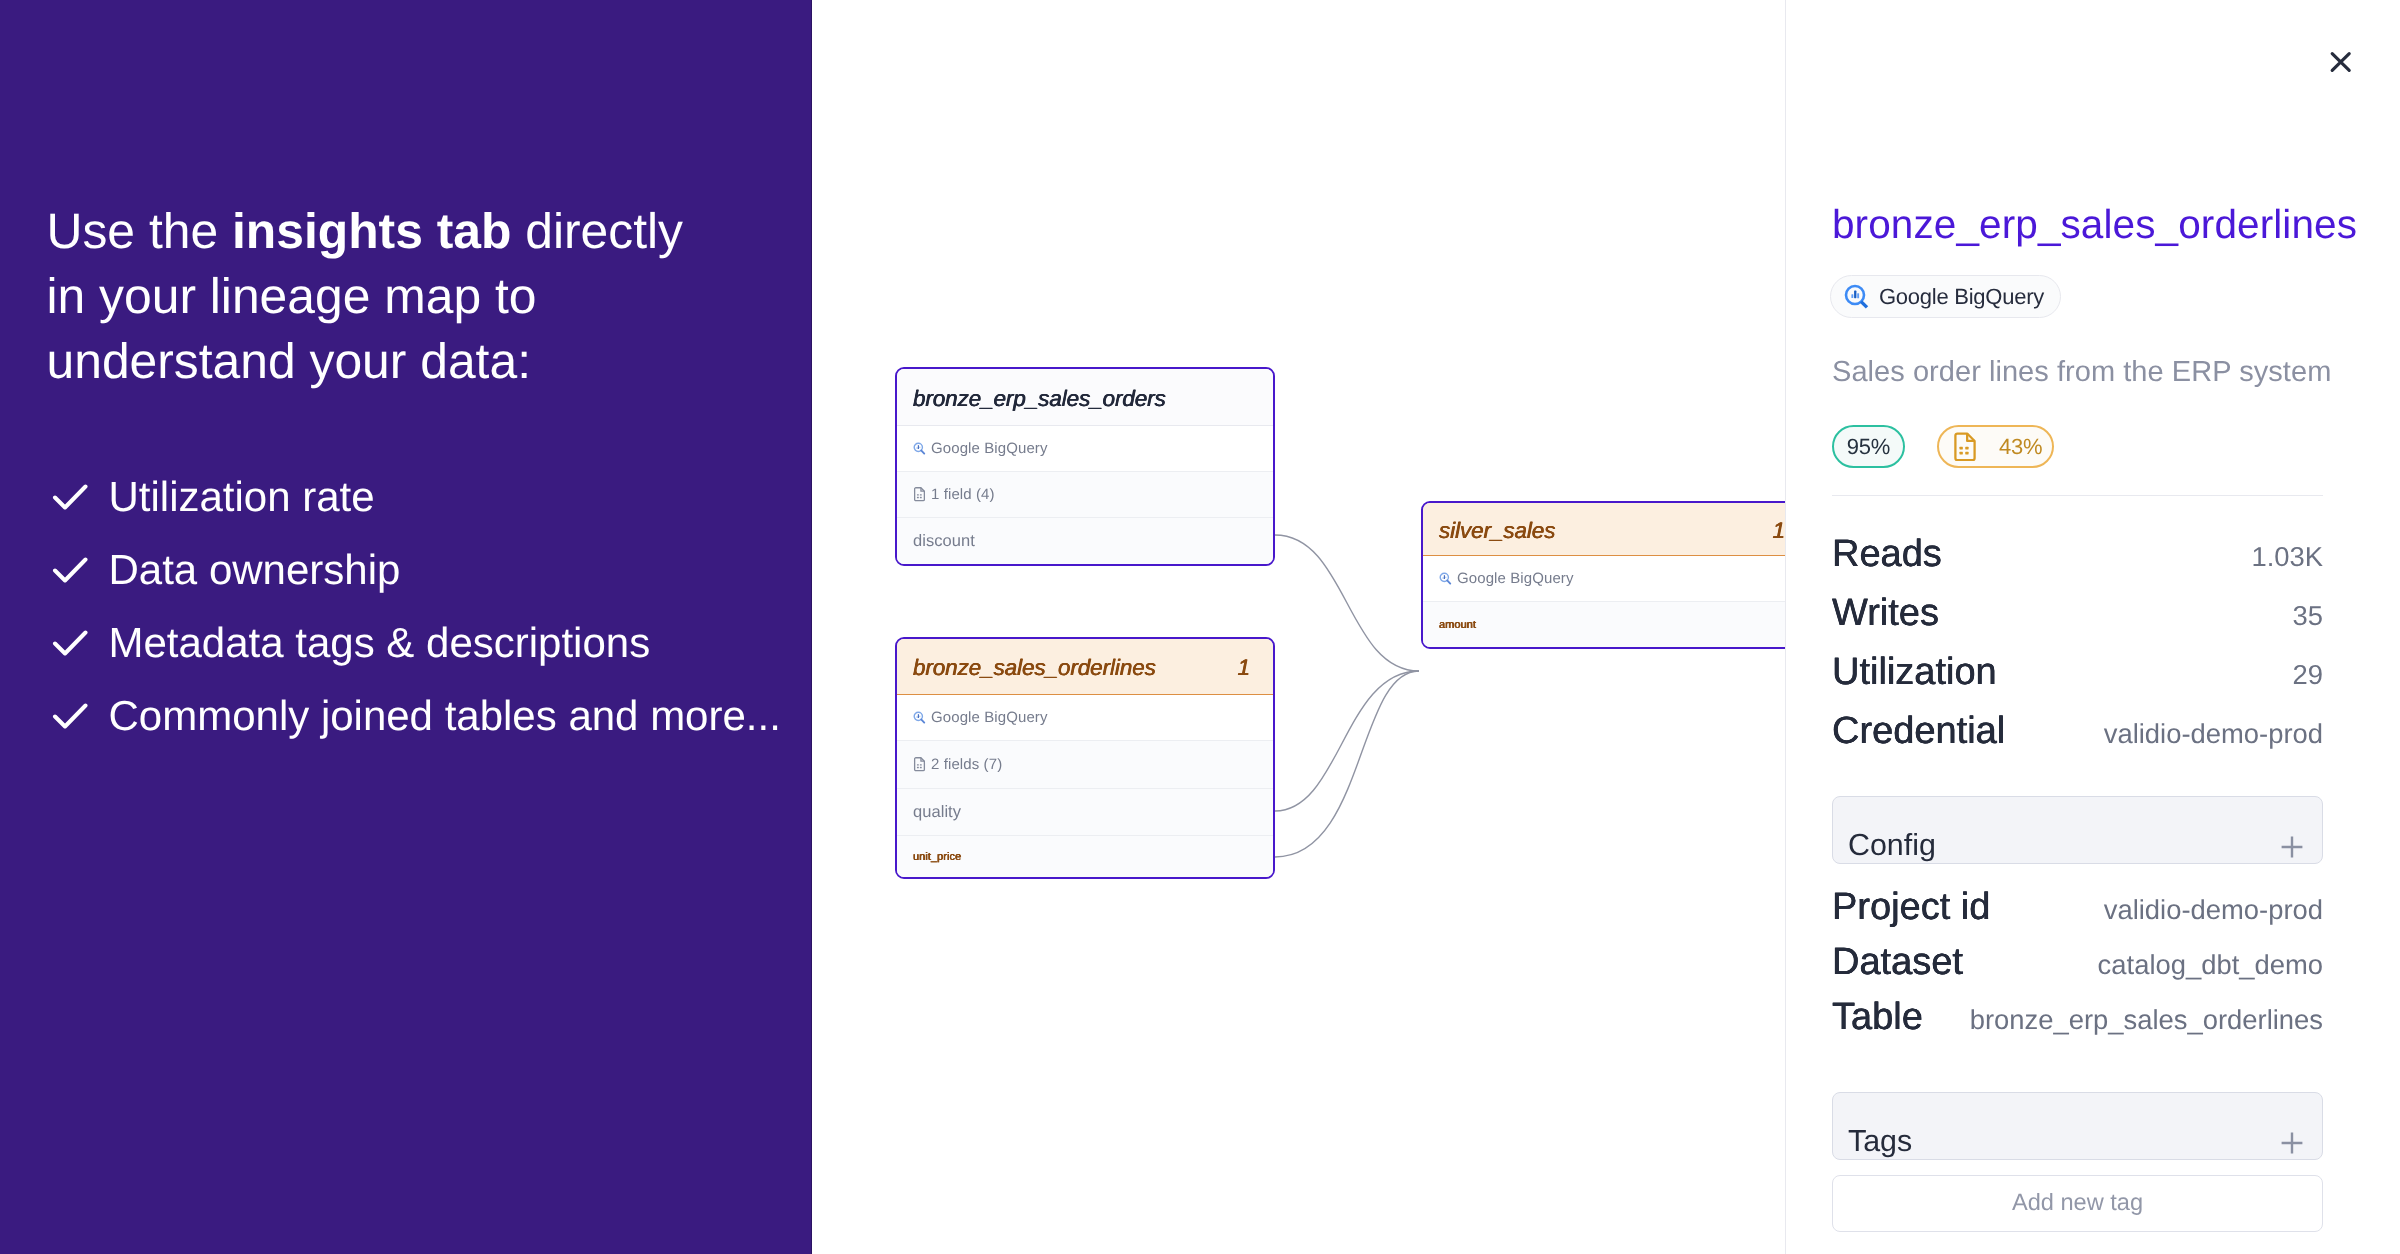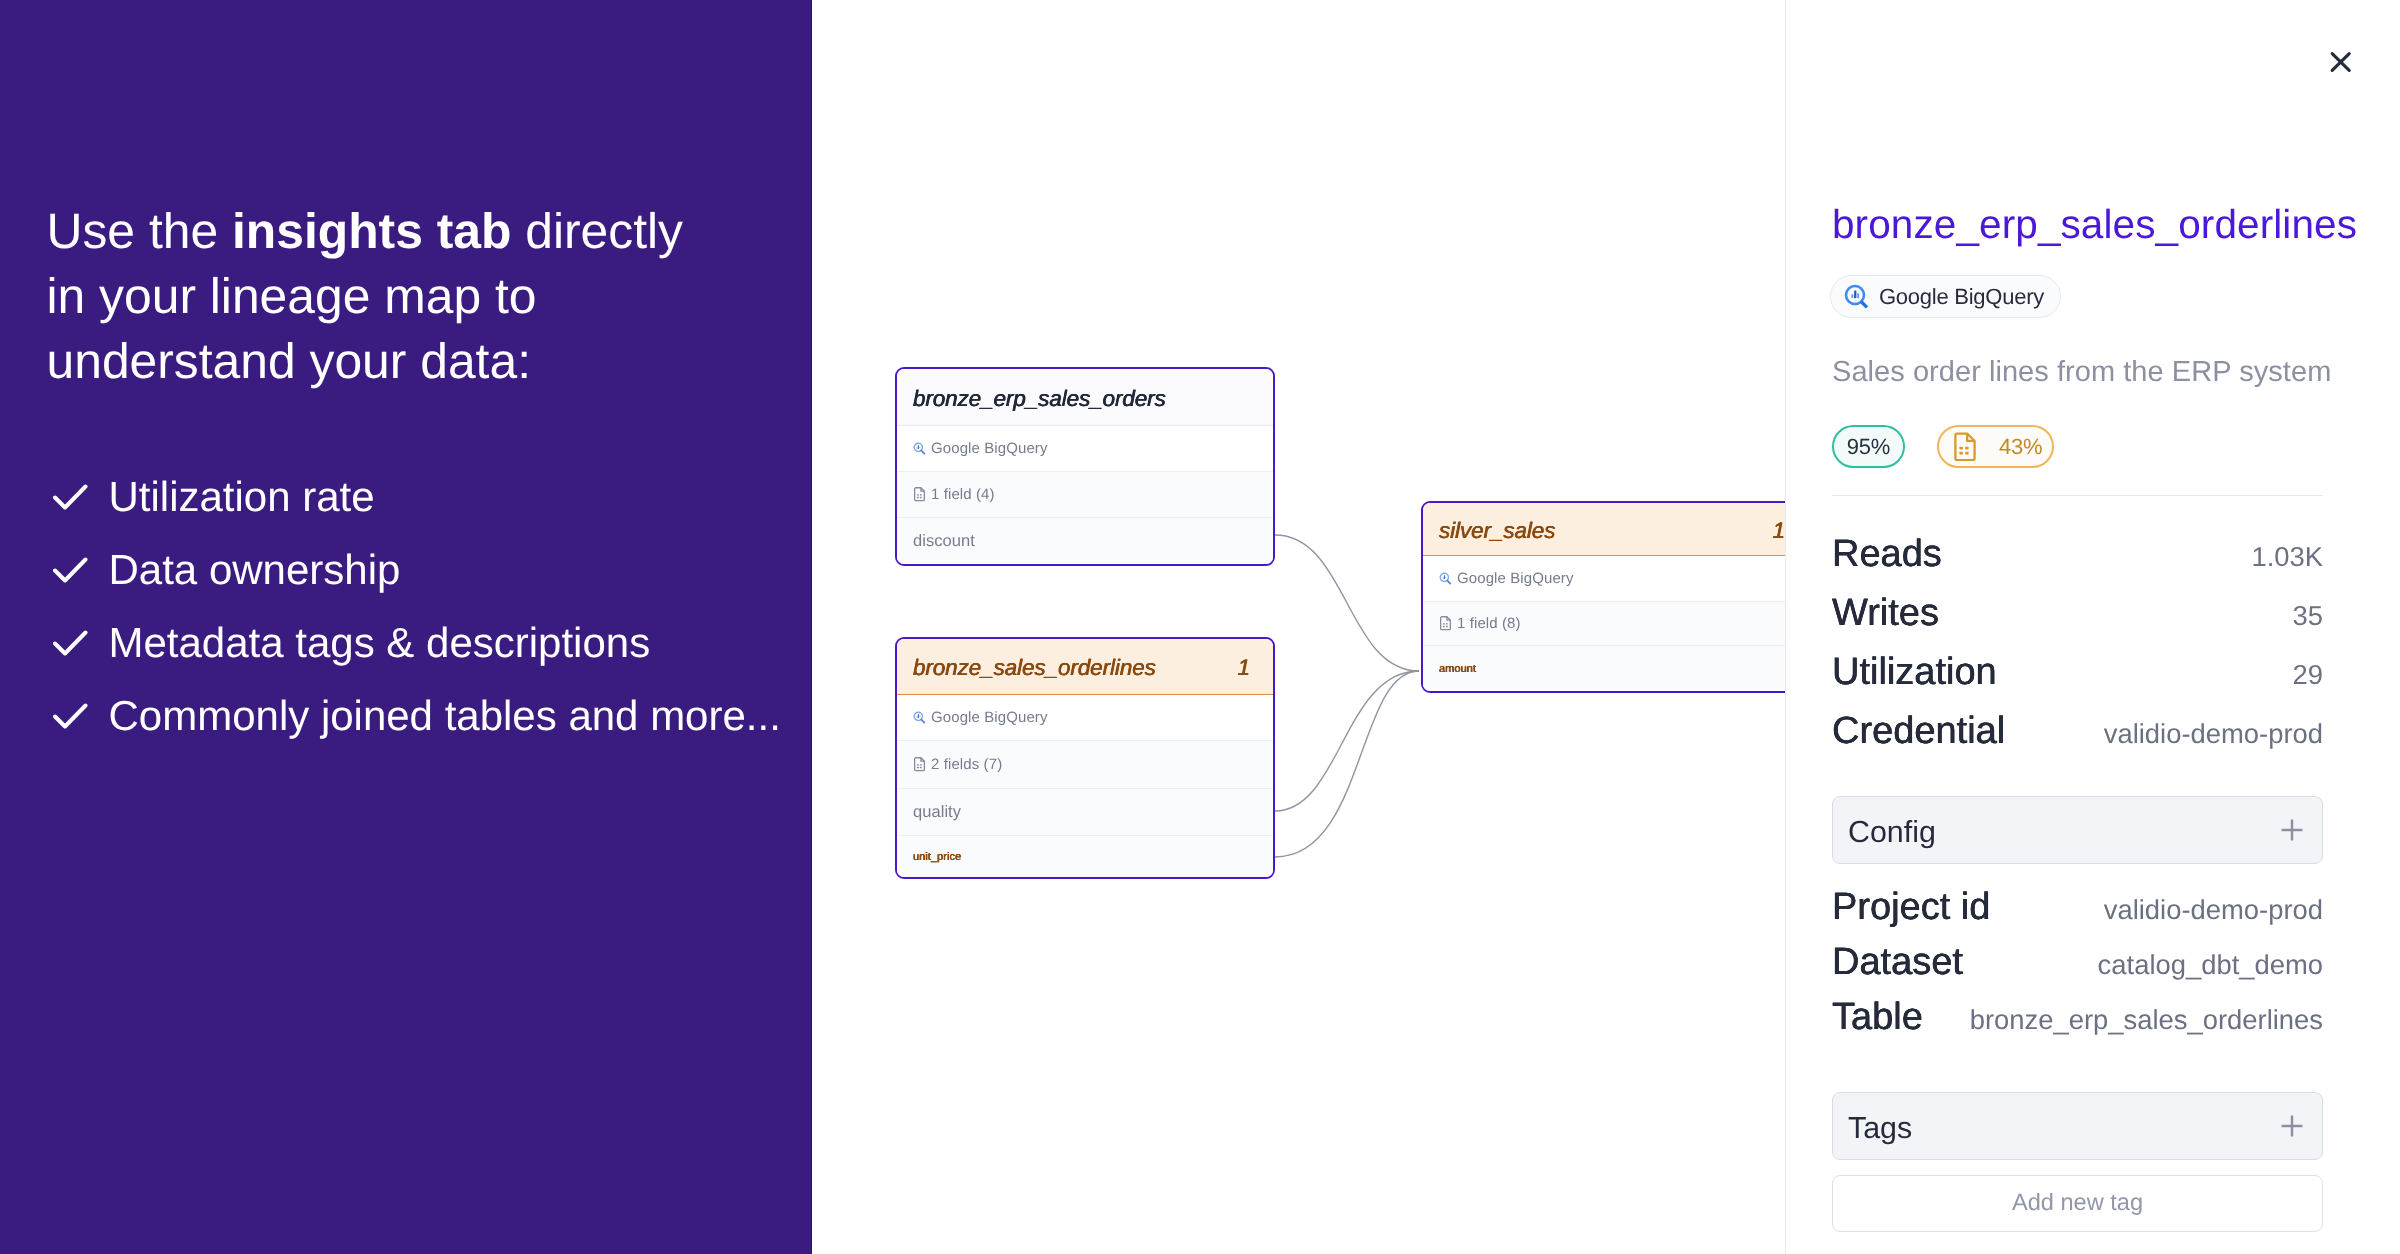--- a/index.html
+++ b/index.html
@@ -79,21 +79,21 @@
   .hr { position:absolute; left:0; top:495px; width:491px; height:1px; background:#e8e9ef; }
 
   .kv { position:absolute; left:0; width:491px; display:flex; justify-content:space-between;
         align-items:baseline; font-size:27.4px; letter-spacing:0; line-height:30px;}
   .kv .k { color:#252b3b; font-weight:400; font-size:38px;
            text-shadow: 0.28px 0 0 currentColor, -0.28px 0 0 currentColor; }
   .kv .v { color:#6b7182; }
 
   .section { position:absolute; left:0; width:491px; border:1px solid #d9dce6;
              border-radius:8px; background:#f3f4f8;
-             display:flex; align-items:center; justify-content:space-between;
+             display:flex; align-items:flex-end; justify-content:space-between;
              padding:4px 19px 0 15px;gap:20px; }
   .section .t { font-size:30.4px; color:#252b3b; letter-spacing:0;}
   .addtag { position:absolute; left:0; width:491px; border:1px solid #dfe1ea; border-radius:8px;
             background:#fff; display:flex; align-items:center; justify-content:center;
             font-size:23.6px; color:#9297a8; letter-spacing:0;}
 </style>
 </head>
 <body>
 
 <div id="root">
@@ -228,33 +228,20 @@
             <span class="ic">
               <svg width="13" height="13" viewBox="0 0 24 24">
                 <circle cx="9.8" cy="9.8" r="7.6" fill="none" stroke="#7fa8e8" stroke-width="2.6"></circle>
                 <path d="M15.1 15.6 L20.8 21.4" stroke="#5b86d6" stroke-width="3.4" stroke-linecap="round"></path>
                 <rect x="6.6" y="9.4" width="1.9" height="3.4" fill="#9dc0f0"></rect>
                 <rect x="8.9" y="5.9" width="2.2" height="7" fill="#4a6fc0"></rect>
                 <rect x="11.6" y="8.6" width="1.9" height="2.6" fill="#9dc0f0"></rect>
               </svg>
             </span>
             <span>Google BigQuery</span>
-          </div>
-          <div class="row alt" style="height:44px">
-            <span class="ic">
-              <svg width="13" height="15" viewBox="0 0 20 24">
-                <path d="M2.2 3.2 a2 2 0 0 1 2-2 h8.1 l5.5 5.5 v13.1 a2 2 0 0 1 -2 2 h-11.6 a2 2 0 0 1 -2 -2 Z" fill="none" stroke="#858b9c" stroke-width="2.1" stroke-linejoin="round"></path>
-                <path d="M12.3 1.2 v5.5 h5.5" fill="none" stroke="#858b9c" stroke-width="2.1" stroke-linejoin="round"></path>
-                <rect x="5.9" y="11.4" width="3" height="2.3" rx="0.5" fill="#858b9c"></rect>
-                <rect x="10.6" y="11.4" width="3" height="2.3" rx="0.5" fill="#858b9c"></rect>
-                <rect x="5.9" y="15.7" width="3" height="2.3" rx="0.5" fill="#858b9c"></rect>
-                <rect x="10.6" y="15.7" width="3" height="2.3" rx="0.5" fill="#858b9c"></rect>
-              </svg>
-            </span>
-            <span>1 field (8)</span>
           </div>
           <div class="row field hl" style="height:45px">
             <span>amount</span>
           </div>
         </div>
       </div>
   </div>
 
   <div class="panel">
     <div class="panel-close">

